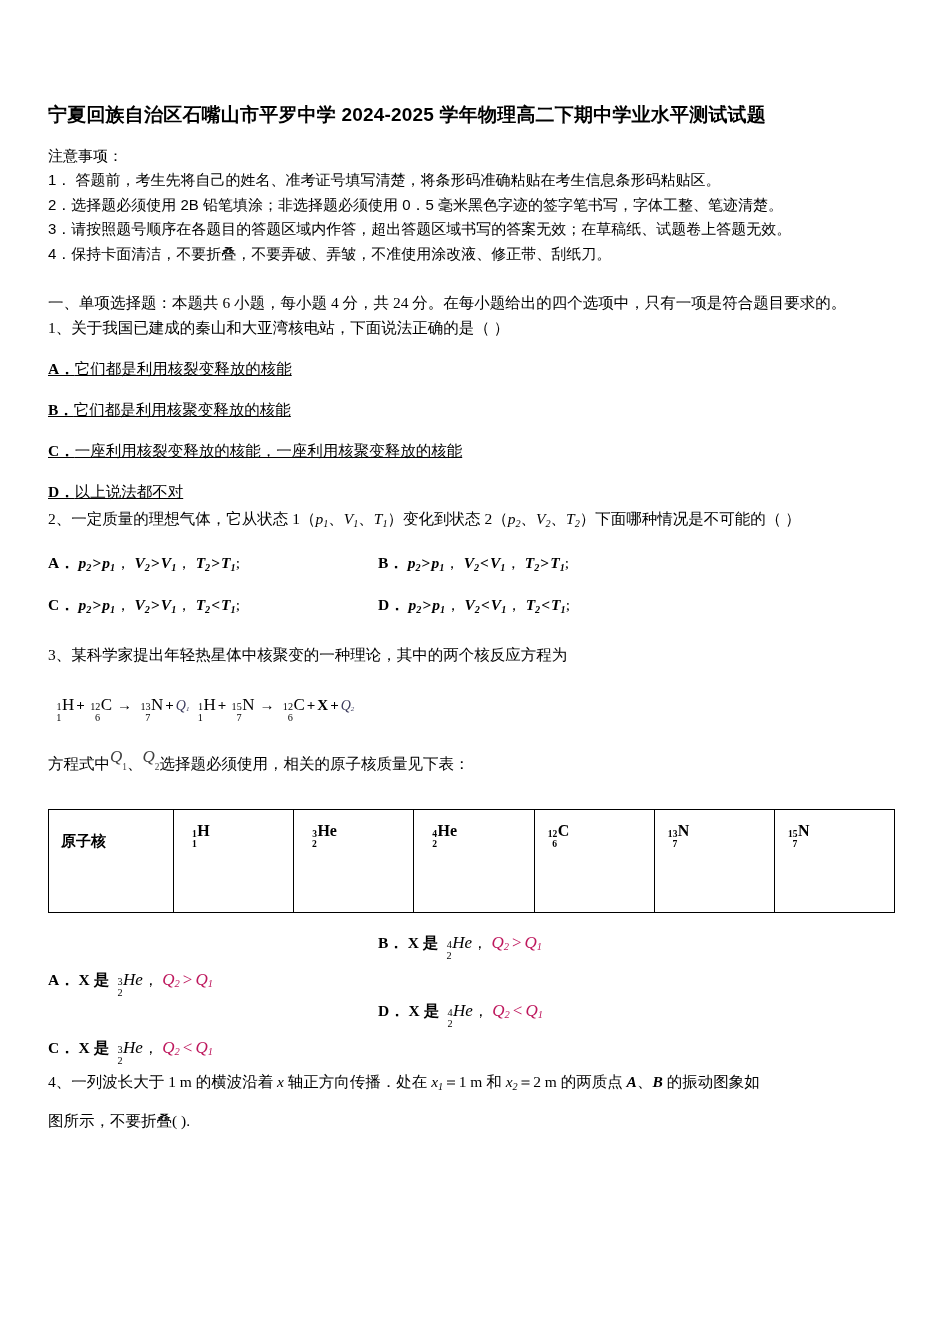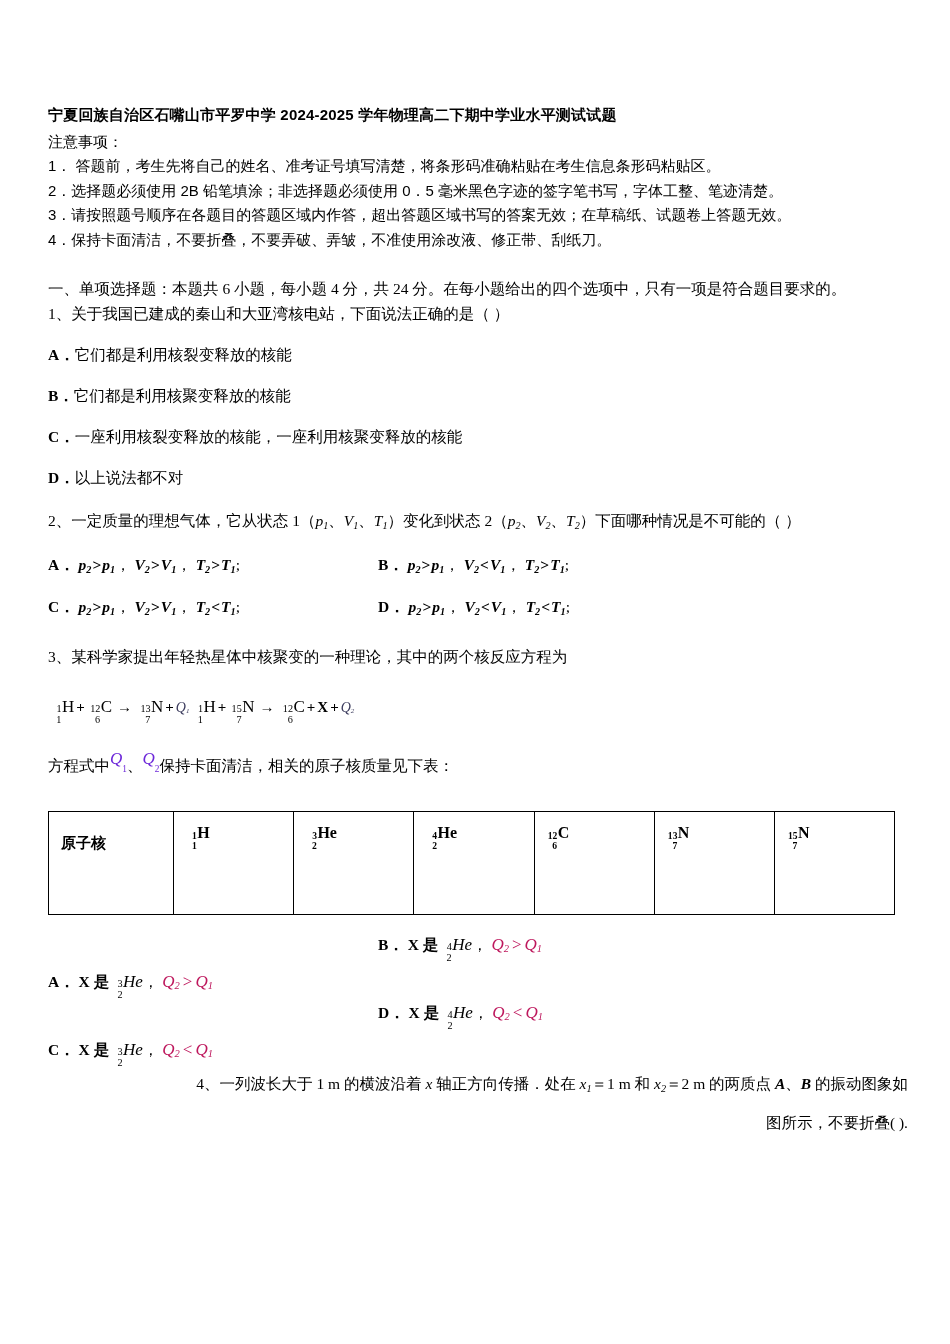--- a/index.html
+++ b/index.html
@@ -27,24 +27,25 @@
     position: absolute;
     left: 48px;
     top: 100px;
     width: 860px;
   }
 
   
   .doc-title {
     font-family: "Liberation Sans", "DejaVu Sans", sans-serif;
     font-weight: bold;
-    font-size: 15px;
+    font-size: 19px;
     letter-spacing: 0.2px;
     line-height: 30px;
     white-space: nowrap;
+    margin-bottom: 14px;
   }
 
   
   .notice-title {
     font-family: "Liberation Sans", "DejaVu Sans", sans-serif;
     font-size: 15px;
     font-weight: normal;
     line-height: 23px;
     margin-bottom: 1px;
   }
@@ -72,20 +73,21 @@
     font-size: 15.5px;
     line-height: 25px;
     white-space: nowrap;
   }
 
   .opt {
     font-family: "Liberation Serif", "DejaVu Serif", serif;
     font-size: 15.5px;
     line-height: 25px;
     margin-top: 16px;
+    text-decoration: underline;
   }
   .opt-label {
     font-weight: bold;
     font-family: "Liberation Serif", "DejaVu Serif", serif;
   }
 
   
   .opt-row {
     position: relative;
     height: 25px;
@@ -159,21 +161,21 @@
     font-size: 15.5px;
     line-height: 26px;
     white-space: nowrap;
   }
   .qinline-up {
     display: inline-block;
     position: relative;
     top: -7px;
     font-style: italic;
     font-size: 17px;
-    color: #6d28d9;
+    color: #404040;
   }
   .qinline-up sub { font-size: 0.55em; vertical-align: -0.9em; font-style: normal; }
 
   
   table.nuc-table {
     border-collapse: collapse;
     margin-top: 22px;
     width: 847px;
     table-layout: fixed;
   }
@@ -210,21 +212,20 @@
   
   .q3-row { position: relative; height: 34px; margin-top: 20px; }
   .q3-a { position: absolute; left: 0; top: 0; white-space: nowrap; font-size: 15.5px; margin-top: 37px; }
   .q3-b { position: absolute; left: 330px; top: 0; white-space: nowrap; font-size: 15.5px; }
   .he-nuc { font-style: italic; font-family: "Liberation Serif","DejaVu Serif",serif; }
 
   .q4 {
     margin-top: 30px;
     font-size: 15.5px;
     line-height: 34px;
-    text-align: right;
   }
   .q4 .l1 { white-space: nowrap; }
 </style>
 </head>
 <body>
 
 <div class="page">
   <div class="content">
 
     <div class="doc-title">宁夏回族自治区石嘴山市平罗中学 2024-2025 学年物理高二下期中学业水平测试试题</div>
@@ -246,21 +247,21 @@
     <div class="opt">
       <span class="opt-label">B．</span><span>它们都是利用核聚变释放的核能</span>
     </div>
     <div class="opt">
       <span class="opt-label">C．</span><span>一座利用核裂变释放的核能，一座利用核聚变释放的核能</span>
     </div>
     <div class="opt">
       <span class="opt-label">D．</span><span>以上说法都不对</span>
     </div>
 
-    <div class="q-stem" style="margin-top:18px">
+    <div class="q-stem" style="margin-top:2px">
       <span>2、一定质量的理想气体，它从状态 1（</span><span class="math">p<sub>1</sub></span>、<span class="math">V<sub>1</sub></span>、<span class="math">T<sub>1</sub></span><span>）变化到状态 2（</span><span class="math">p<sub>2</sub></span>、<span class="math">V<sub>2</sub></span>、<span class="math">T<sub>2</sub></span><span>）下面哪种情况是不可能的（ ）</span>
     </div>
 
     <div class="opt-row">
       <span class="opt-col-a">
         <span class="opt-label">A．</span>
         <span class="mathb">p<sub>2</sub></span><span class="rel">&gt;</span><span class="mathb">p<sub>1</sub></span>，&nbsp;<span class="mathb">V<sub>2</sub></span><span class="rel">&gt;</span><span class="mathb">V<sub>1</sub></span>，&nbsp;<span class="mathb">T<sub>2</sub></span><span class="rel">&gt;</span><span class="mathb">T<sub>1</sub></span>;
       </span>
       <span class="opt-col-b">
         <span class="opt-label">B．</span>
@@ -279,21 +280,21 @@
       </span>
     </div>
 
     <div class="q-stem" style="margin-top:22px">3、某科学家提出年轻热星体中核聚变的一种理论，其中的两个核反应方程为</div>
 
     <div class="eqline">
       <span class="nuc"><span class="pre"><span class="a">1</span><span class="z">1</span></span><span class="sym">H</span></span><span class="op">+</span><span class="nuc"><span class="pre"><span class="a">12</span><span class="z">6</span></span><span class="sym">C</span></span><span class="arrow">→</span><span class="nuc"><span class="pre"><span class="a">13</span><span class="z">7</span></span><span class="sym">N</span></span><span class="op">+</span><span class="qsym"><span>Q</span><sub>1</sub></span><span class="nuc"><span class="pre"><span class="a">1</span><span class="z">1</span></span><span class="sym">H</span></span><span class="op">+</span><span class="nuc"><span class="pre"><span class="a">15</span><span class="z">7</span></span><span class="sym">N</span></span><span class="arrow">→</span><span class="nuc"><span class="pre"><span class="a">12</span><span class="z">6</span></span><span class="sym">C</span></span><span class="op">+</span><span style="font-weight:bold;font-size:15px">X</span><span class="op">+</span><span class="qsym"><span>Q</span><sub>2</sub></span>
     </div>
 
     <div class="eqdesc">
-      <span>方程式中</span><span class="qinline-up"><span>Q</span><sub>1</sub></span><span>、</span><span class="qinline-up"><span>Q</span><sub>2</sub></span><span>保持卡面清洁，相关的原子核质量见下表：</span>
+      <span>方程式中</span><span class="qinline-up"><span>Q</span><sub>1</sub></span><span>、</span><span class="qinline-up"><span>Q</span><sub>2</sub></span><span>选择题必须使用，相关的原子核质量见下表：</span>
     </div>
 
     <table class="nuc-table">
       <colgroup>
         <col class="c0">
           <col class="cx">
           <col class="cx">
           <col class="cx">
           <col class="cx">
           <col class="cx">

